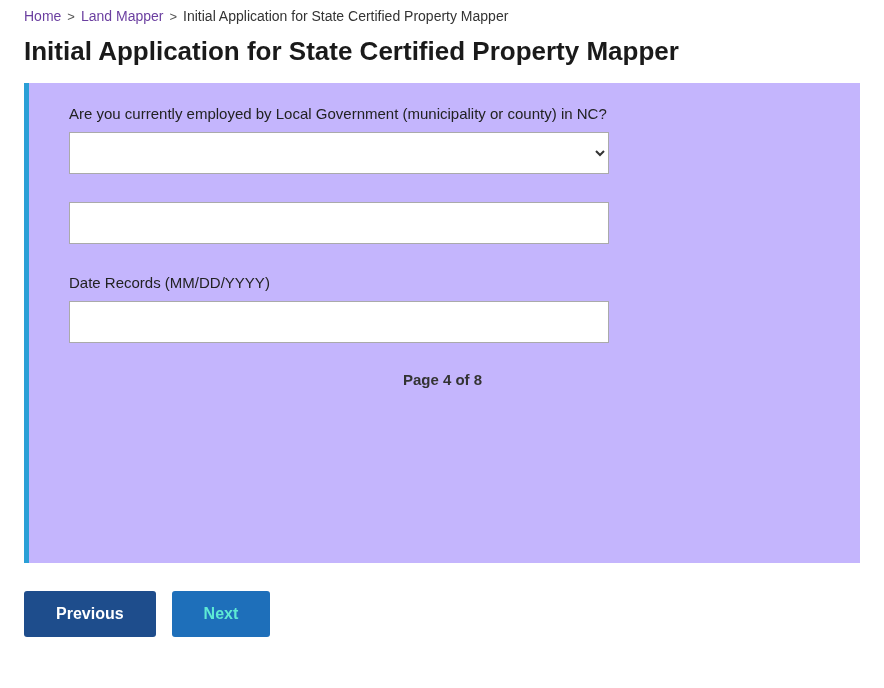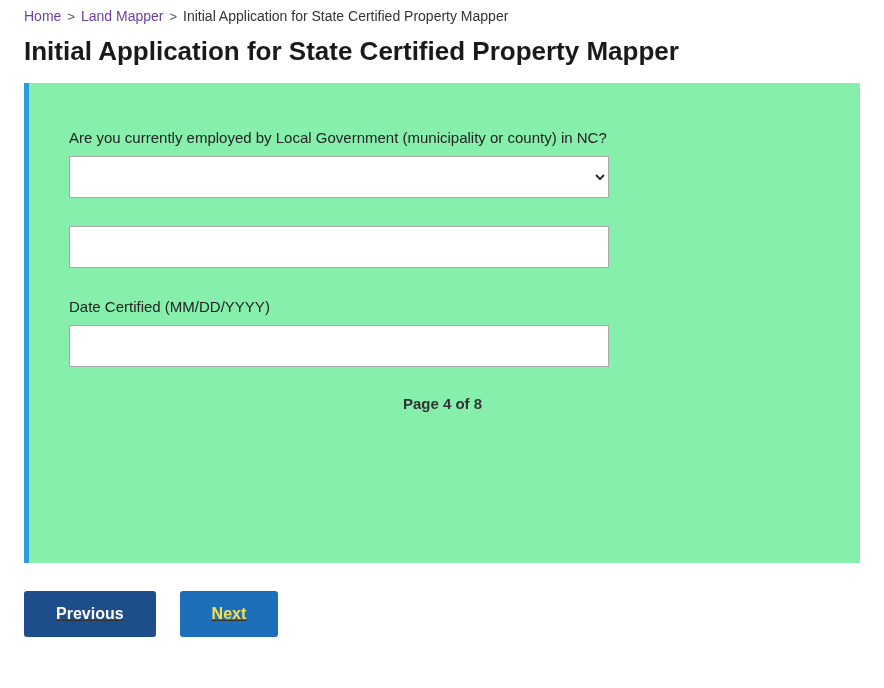--- a/index.html
+++ b/index.html
@@ -40,23 +40,23 @@
 
     .page-title {
       font-size: 26px;
       font-weight: bold;
       color: #1a1a1a;
       padding: 0 24px 16px 24px;
     }
 
     .form-container {
       margin: 0 24px;
-      background: #86efac;
+      background: #c4b5fd;
       border-left: 5px solid #2a9fd6;
-      padding: 44px 40px 40px 40px;
+      padding: 20px 40px 40px 40px;
       min-height: 480px;
     }
 
     .form-group {
       margin-bottom: 28px;
     }
 
     .form-label {
       display: block;
       font-size: 15px;
@@ -90,39 +90,38 @@
       text-align: center;
       font-size: 15px;
       font-weight: bold;
       color: #333;
       margin-top: 2px;
       padding-right: 4px;
     }
 
     .button-row {
       display: flex;
-      gap: 24px;
+      gap: 16px;
       margin: 28px 24px 0 24px;
-      text-decoration: underline;
     }
 
     .btn-previous {
       background: #1e4d8c;
       color: #fff;
       border: none;
       padding: 14px 32px;
       font-size: 16px;
       font-weight: bold;
       cursor: pointer;
       border-radius: 3px;
     }
 
     .btn-next {
       background: #1e6fba;
-      color: #fde047;
+      color: #5eead4;
       border: none;
       padding: 14px 32px;
       font-size: 16px;
       font-weight: bold;
       cursor: pointer;
       border-radius: 3px;
     }
   </style>
 </head>
 <body>
@@ -146,21 +145,21 @@
       <option value="yes">Yes</option>
       <option value="no">No</option>
     </select>
   </div>
 
   <div class="form-group">
     <input type="text" class="form-input" placeholder="" style="">
   </div>
 
   <div class="form-group">
-    <label class="form-label">Date Certified (MM/DD/YYYY)</label>
+    <label class="form-label">Date Records (MM/DD/YYYY)</label>
     <input type="text" class="form-input" placeholder="" style="">
   </div>
 
   <div class="page-indicator">Page 4 of 8</div>
 
 </div>
 
 <div class="button-row">
   <button class="btn-previous">Previous</button>
   <button class="btn-next">Next</button>

